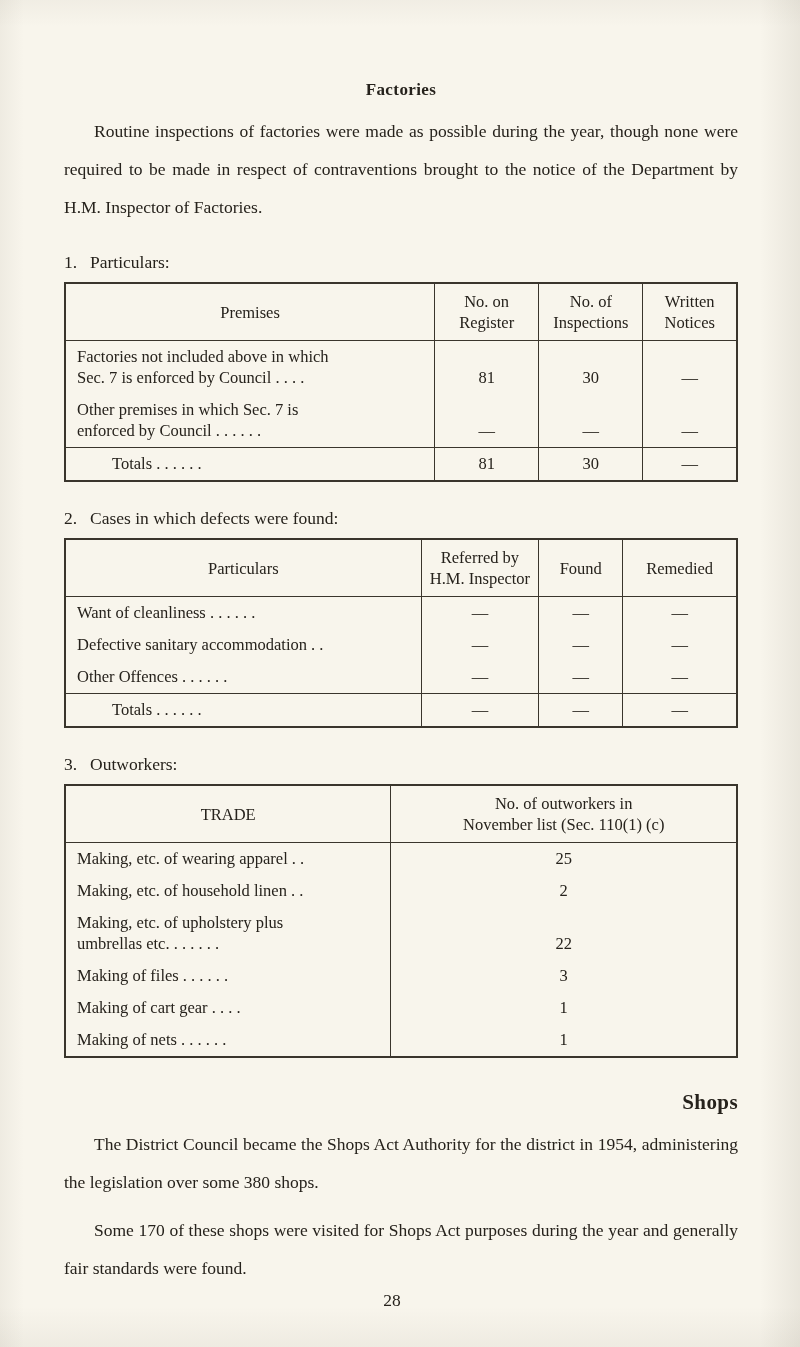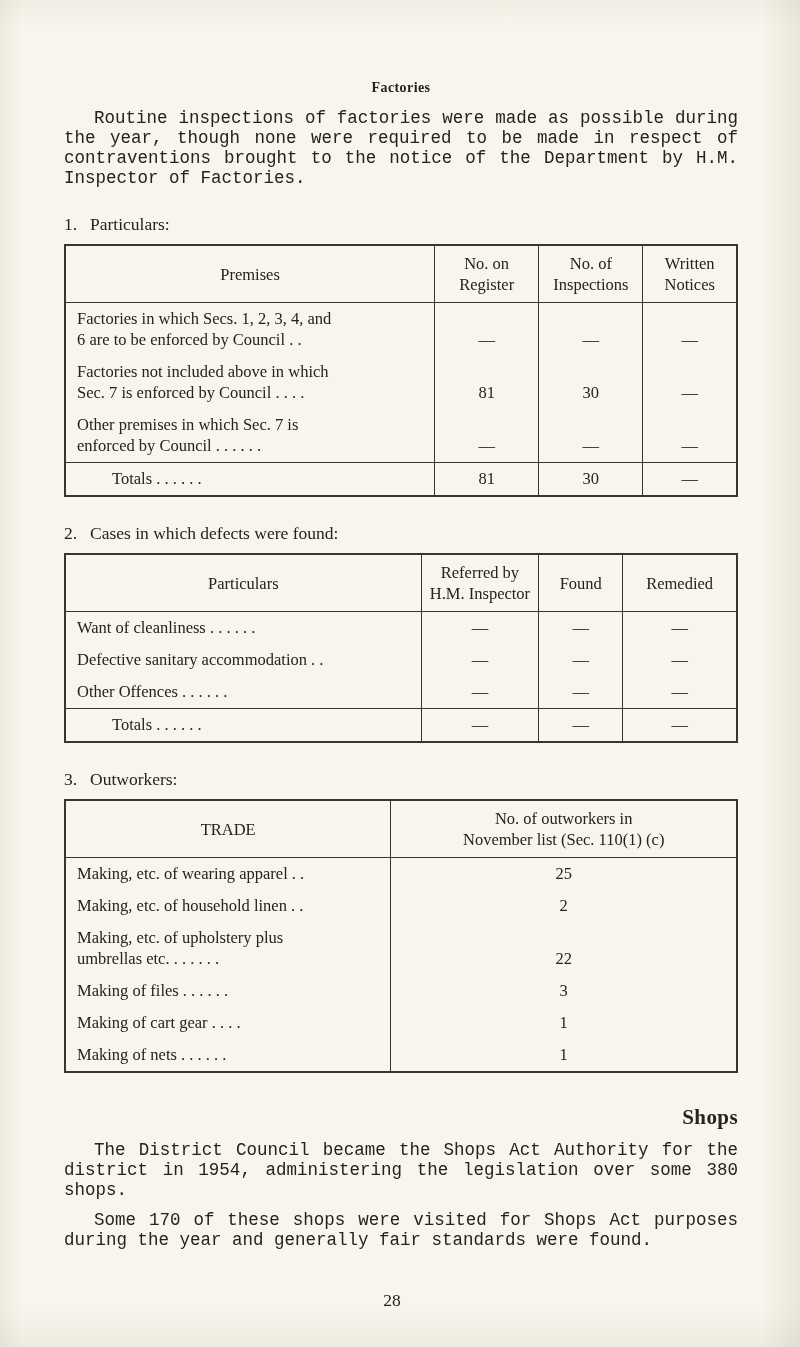--- a/index.html
+++ b/index.html
@@ -13,31 +13,30 @@
       linear-gradient(90deg, rgba(60,50,30,0.05), rgba(0,0,0,0) 3%, rgba(0,0,0,0) 95%, rgba(60,50,30,0.08)),
       linear-gradient(180deg, rgba(60,50,30,0.04), rgba(0,0,0,0) 2%, rgba(0,0,0,0) 97%, rgba(60,50,30,0.05)),
       #f8f5ec;
     font-family: "Liberation Serif", "DejaVu Serif", serif;
     color: #26221c;
   }
   .content { padding: 80px 62px 0 64px; }
 
   .doc-title {
     text-align: center;
-    font-size: 14px;
+    font-size: 17px;
     font-weight: 700;
     letter-spacing: 0.4px;
     margin-bottom: 12px;
   }
   .para {
     font-size: 17.5px;
-    line-height: 20px;
+    line-height: 38px;
     text-align: justify;
     text-indent: 30px;
-    font-family: Liberation Mono, monospace;
   }
   .section-heading {
     font-size: 17.5px;
     margin-top: 26px;
     margin-bottom: 9px;
   }
   .section-heading .num { display: inline-block; width: 26px; }
 
   table.tbl {
     width: 100%;
@@ -118,29 +117,20 @@
       <tr>
         <th>Premises</th>
         <th>No. on Register</th>
         <th>No. of Inspections</th>
         <th>Written Notices</th>
       </tr>
     </thead>
     <tbody>
       <tr>
         <td class="label">
-          <span class="ln">Factories in which Secs. 1, 2, 3, 4, and</span>
-          <span class="ln">6 are to be enforced by Council . .</span>
-        </td>
-        <td class="val">—</td>
-        <td class="val">—</td>
-        <td class="val">—</td>
-      </tr>
-      <tr>
-        <td class="label">
           <span class="ln">Factories not included above in which</span>
           <span class="ln">Sec. 7 is enforced by Council . . . .</span>
         </td>
         <td class="val">81</td>
         <td class="val">30</td>
         <td class="val">—</td>
       </tr>
       <tr>
         <td class="label">
           <span class="ln">Other premises in which Sec. 7 is</span>

